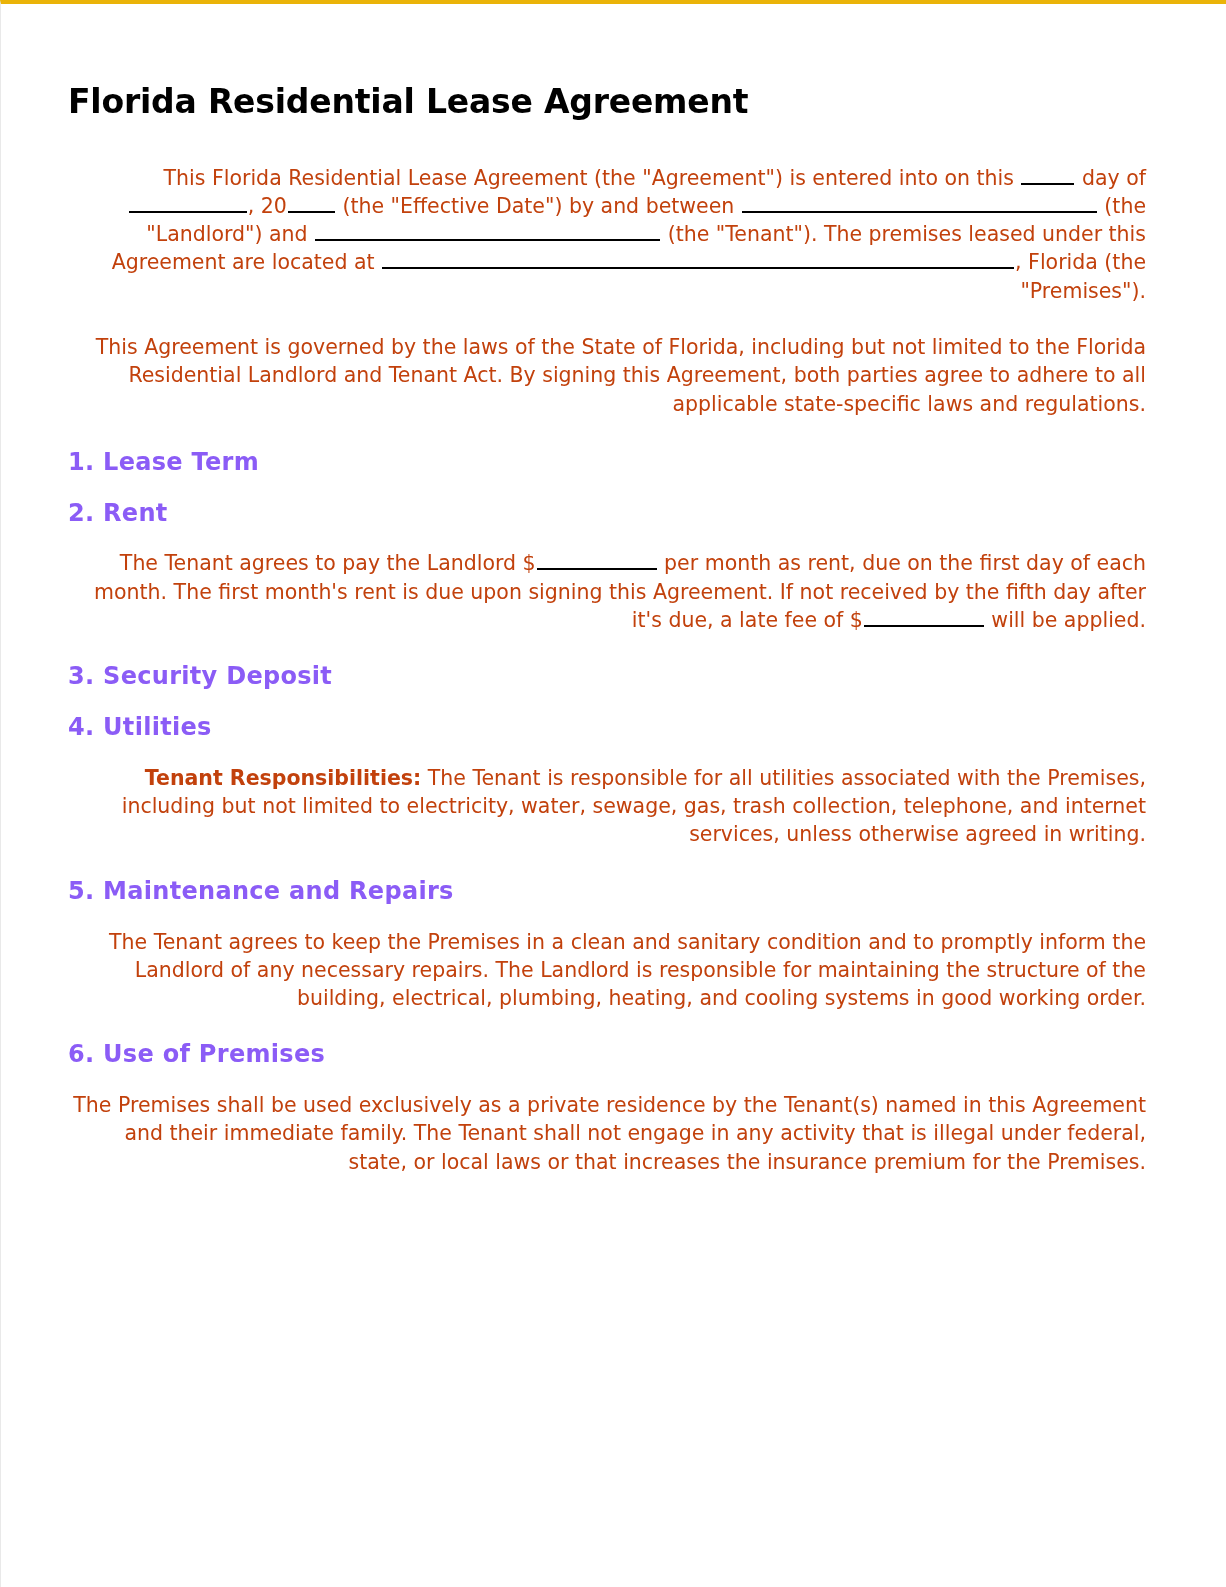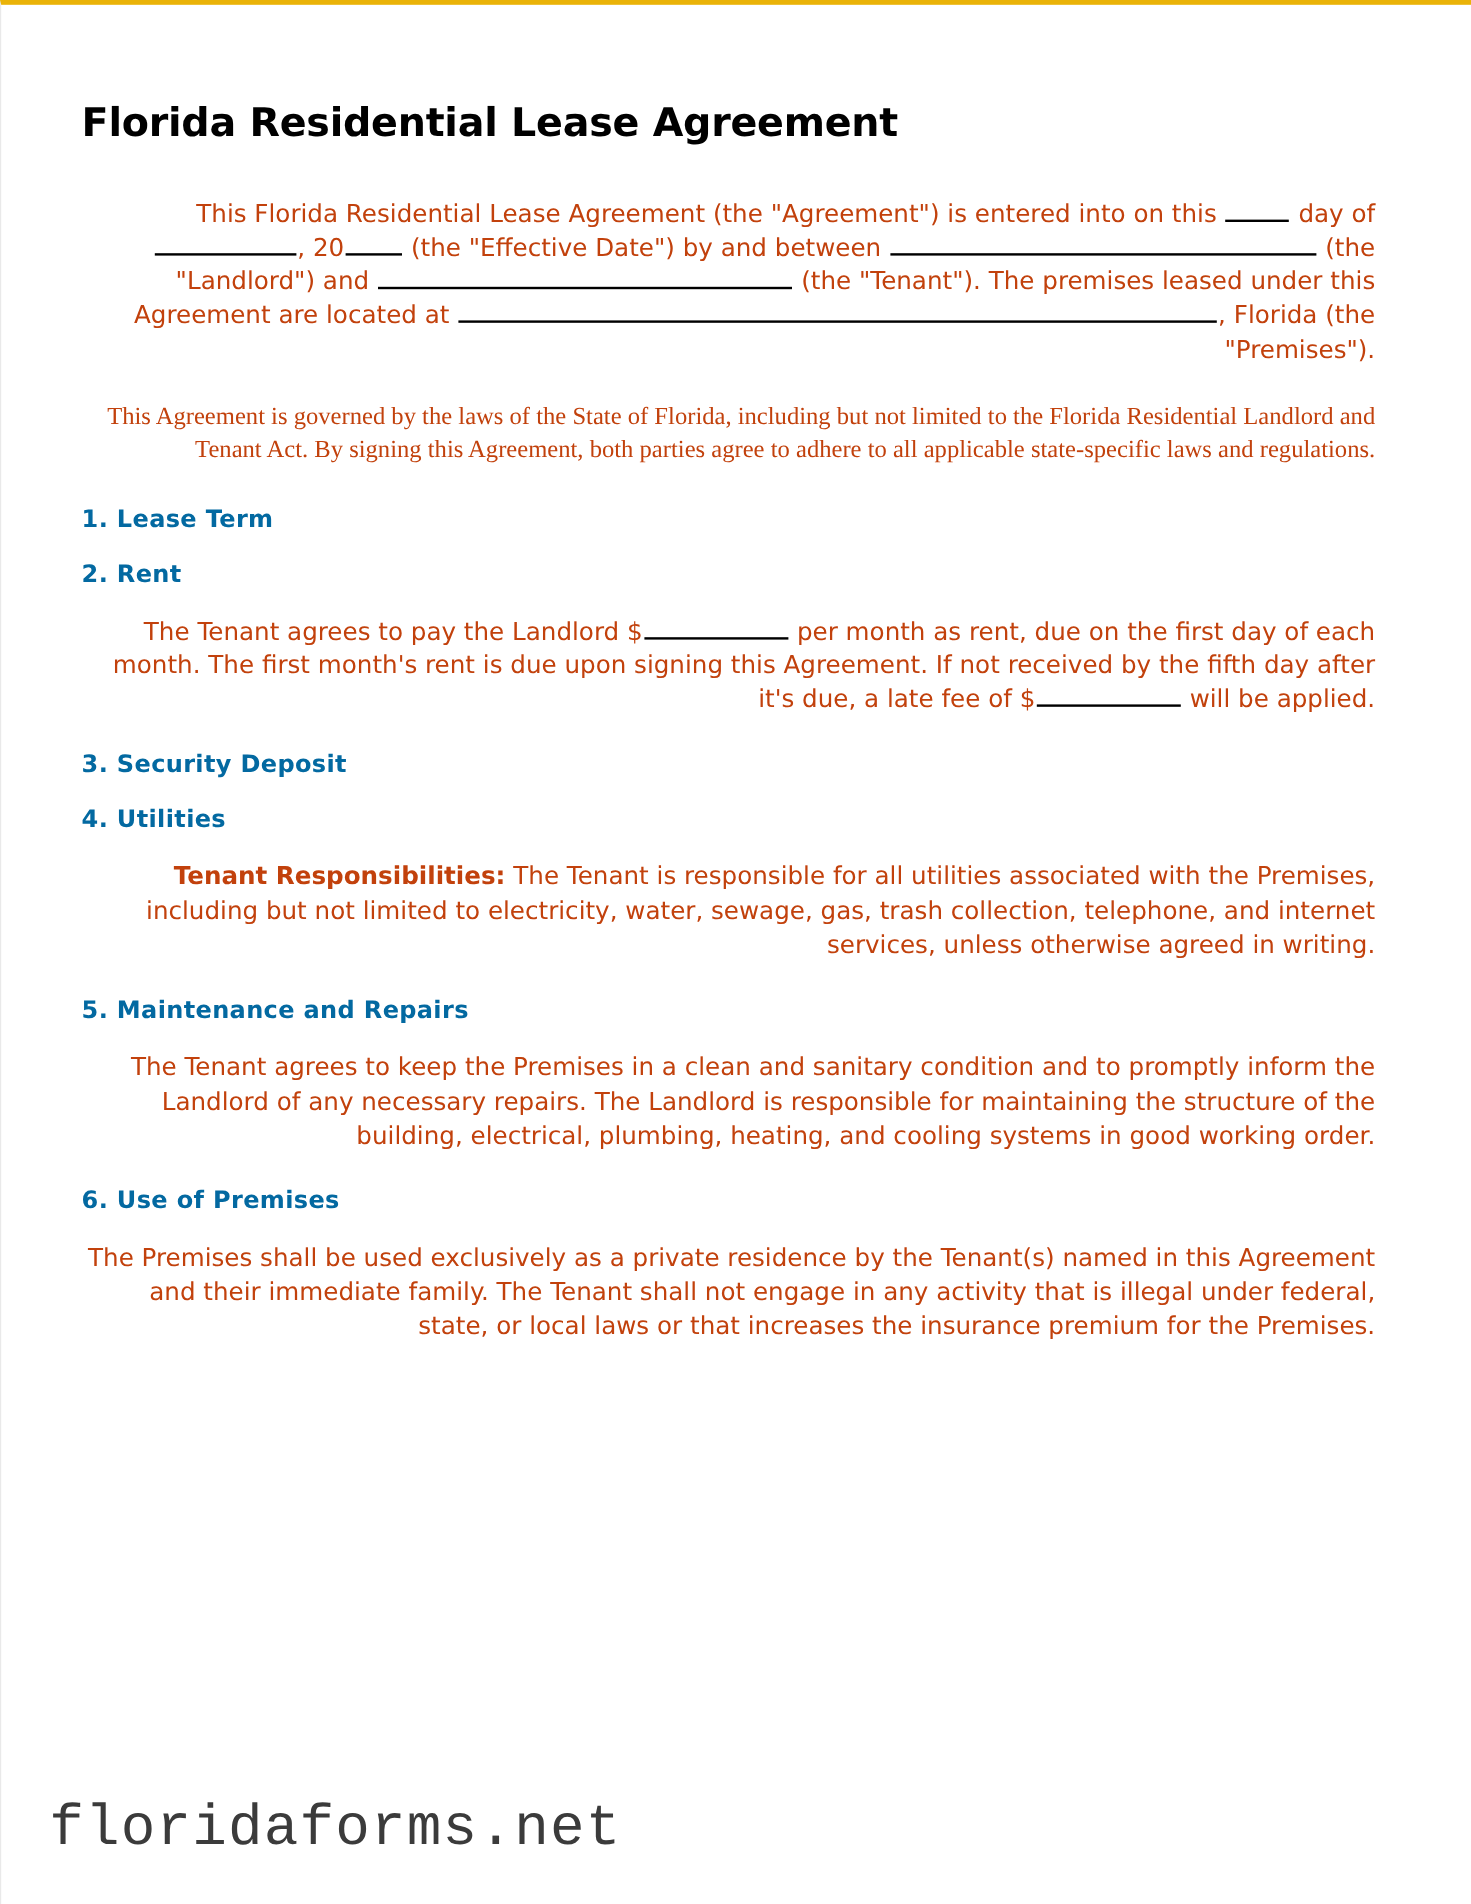--- a/index.html
+++ b/index.html
@@ -41,29 +41,28 @@
   p.para {
     font-size: 20.5px;
     line-height: 1.38;
     margin: 0 0 28px 0;
     color: #c2410c;
     font-weight: 400;
     text-align: right;
   }
   p.para.tight {
     margin-bottom: 30px;
-    font-family: Liberation Serif, serif;
   }
   h2.sec {
-    font-size: 20px;
+    font-size: 24px;
     font-weight: bold;
     letter-spacing: 0.3px;
     line-height: 1.2;
     margin: 0 0 22px 0;
-    color: #0369a1;
+    color: #8b5cf6;
   }
   .sec-wrap { margin-bottom: 22px; }
   .blank {
     display: inline-block;
     border-bottom: 2px solid #000;
     vertical-align: baseline;
     height: 0.92em;
     margin: 0 1px;
   }
   .b-day    { width: 53px; }
@@ -141,14 +140,13 @@
       <p class="para">The Tenant agrees to keep the Premises in a clean and sanitary condition and to promptly inform the Landlord of any necessary repairs. The Landlord is responsible for maintaining the structure of the building, electrical, plumbing, heating, and cooling systems in good working order.</p>
     </div>
 
     <div class="sec-wrap">
       <h2 class="sec">6. Use of Premises</h2>
       <p class="para">The Premises shall be used exclusively as a private residence by the Tenant(s) named in this Agreement and their immediate family. The Tenant shall not engage in any activity that is illegal under federal, state, or local laws or that increases the insurance premium for the Premises.</p>
     </div>
 
   </div>
 
-  <div class="watermark">floridaforms.net</div>
 </div>
 
 </body></html>

